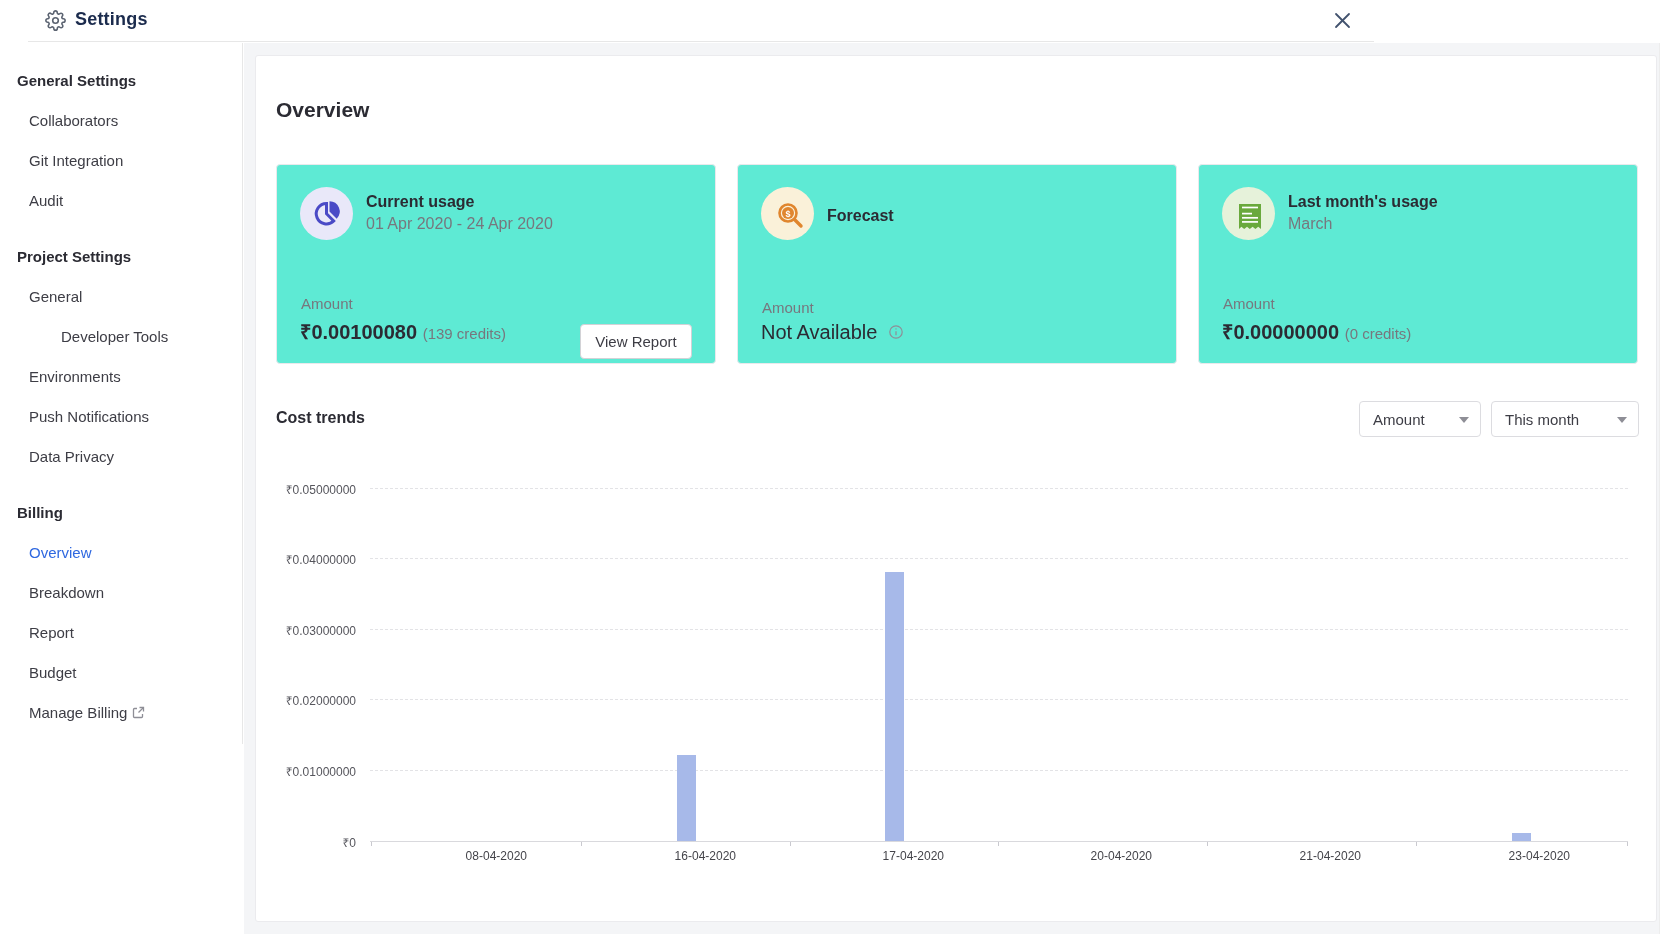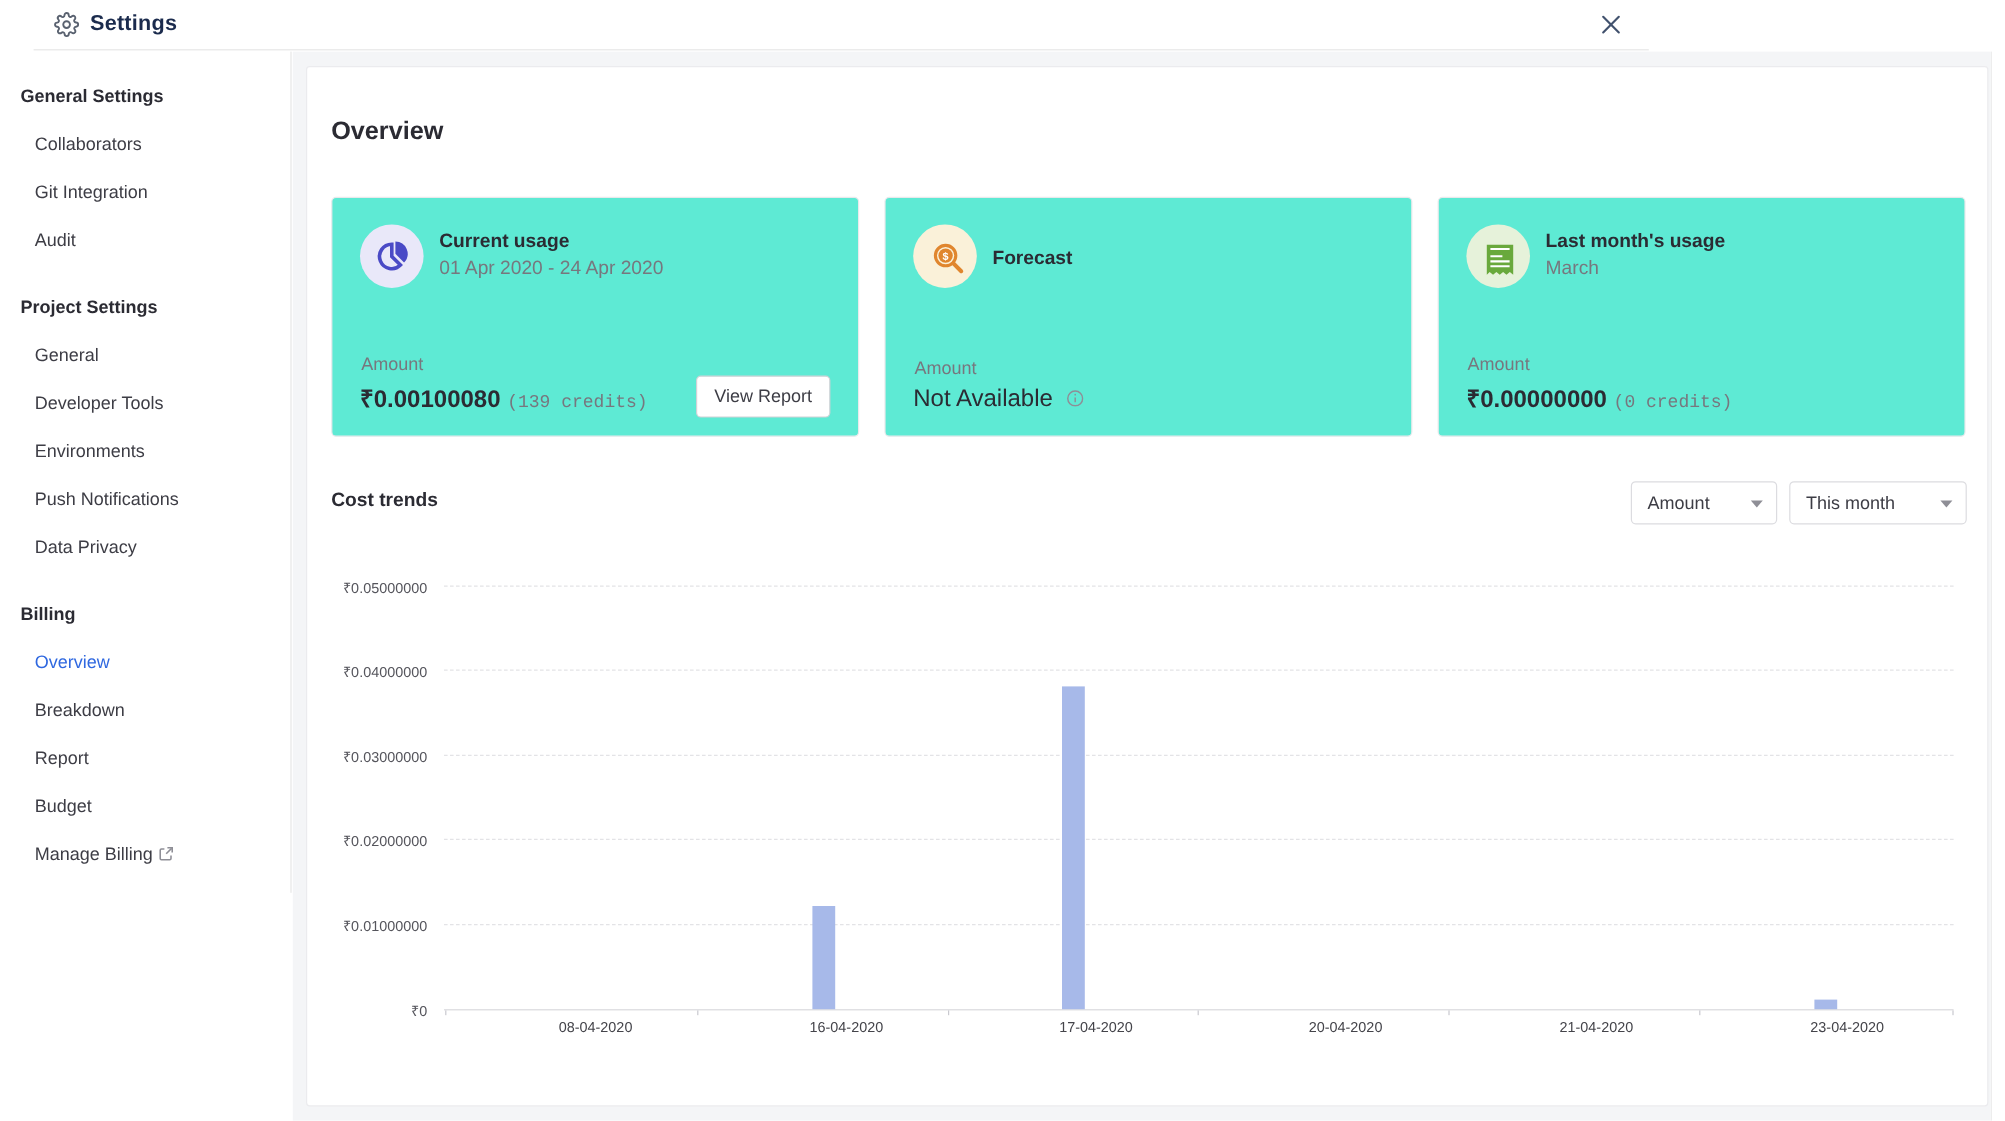--- a/index.html
+++ b/index.html
@@ -27,22 +27,22 @@
 
 .card { position:absolute; top:164px; width:440px; height:200px; background:#5eead4; border:1px solid #e9e9ec; border-radius:4px; }
 #card1 { left:276px; }
 #card2 { left:737px; }
 #card3 { left:1198px; }
 .iccircle { position:absolute; left:23px; top:22px; width:53px; height:53px; border-radius:50%; }
 .cardtitle { position:absolute; left:89px; top:28px; font-size:16px; font-weight:600; color:#2b2b33; }
 .cardsub { position:absolute; left:89px; top:50px; font-size:16px; color:#77777e; }
 .amtlabel { position:absolute; left:24px; top:130px; font-size:15px; color:#77777e; }
 .amtval { position:absolute; left:23px; top:153px; font-size:20px; font-weight:600; color:#2b2b33; }
-.amtval .credits { font-size:15px; font-weight:normal; color:#77777e;font-family:Liberation Mono, monospace; }
-#viewreport { position:absolute; left:303px; top:148px; width:112px; height:35px; border:1px solid #d2d2d6; border-radius:4px; background:#fff; font-size:15px; color:#3d3d45; text-align:center; line-height:33px; }
+.amtval .credits { font-size:15px; font-weight:normal; color:#77777e; }
+#viewreport { position:absolute; left:303px; top:159px; width:112px; height:35px; border:1px solid #d2d2d6; border-radius:4px; background:#fff; font-size:15px; color:#3d3d45; text-align:center; line-height:33px; }
 
 #costtrends { position:absolute; left:276px; top:409px; font-size:16px; font-weight:bold; color:#2b2b33; }
 .drop { position:absolute; top:401px; height:36px; border:1px solid #dcdce0; border-radius:4px; background:#fff; font-size:15px; color:#3d3d45; }
 #drop1 { left:1359px; width:122px; }
 #drop2 { left:1491px; width:148px; }
 .drop span { position:absolute; left:13px; top:9px; }
 .caret { position:absolute; right:11px; top:15px; width:0; height:0; border-left:5px solid transparent; border-right:5px solid transparent; border-top:6px solid #8e8e96; }
 
 
 .ylab { position:absolute; font-size:12px; color:#55555c; text-align:right; width:80px; }
@@ -71,21 +71,21 @@
     </svg>
   </div>
 
   <div id="sidebar">
     <div class="sec" style="top:29px;">General Settings</div>
     <div class="item" style="top:69px;">Collaborators</div>
     <div class="item" style="top:109px;">Git Integration</div>
     <div class="item" style="top:149px;">Audit</div>
     <div class="sec" style="top:205px;">Project Settings</div>
     <div class="item" style="top:245px;">General</div>
-    <div class="item" style="top:285px;">Developer Tools</div>
+    <div class="item" style="top:285px;margin-left:32px;">Developer Tools</div>
     <div class="item" style="top:325px;">Environments</div>
     <div class="item" style="top:365px;">Push Notifications</div>
     <div class="item" style="top:405px;">Data Privacy</div>
     <div class="sec" style="top:461px;">Billing</div>
     <div class="item active" style="top:501px;">Overview</div>
     <div class="item" style="top:541px;">Breakdown</div>
     <div class="item" style="top:581px;">Report</div>
     <div class="item" style="top:621px;">Budget</div>
     <div class="item" style="top:661px;">Manage Billing <svg width="13" height="13" viewBox="0 0 13 13" style="vertical-align:-1px" fill="none" stroke="#8e8e96" stroke-width="1.3">
           <path d="M5 2.5H2.5a1 1 0 0 0-1 1v7a1 1 0 0 0 1 1h7a1 1 0 0 0 1-1V8"></path>

